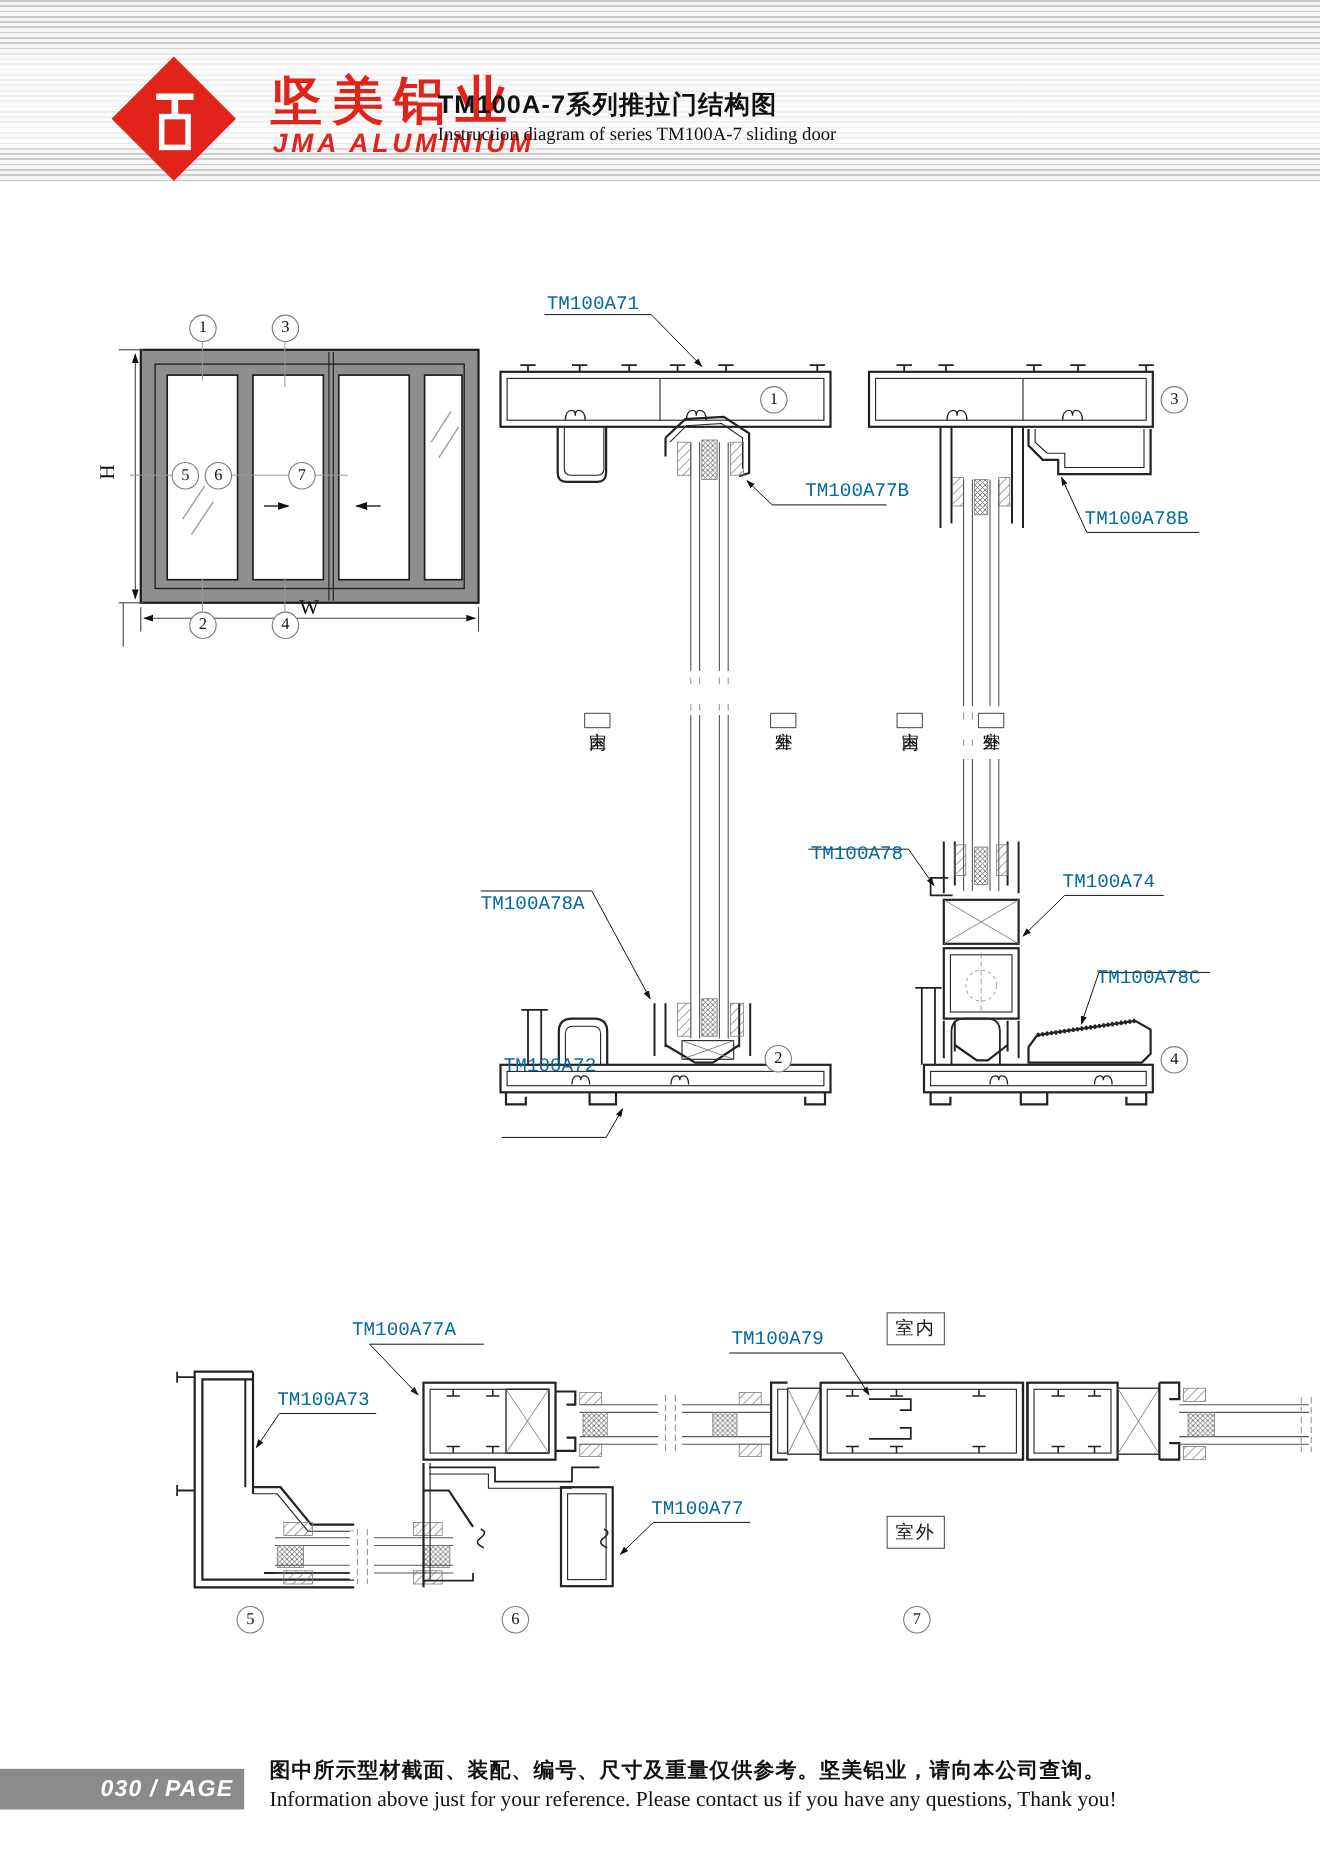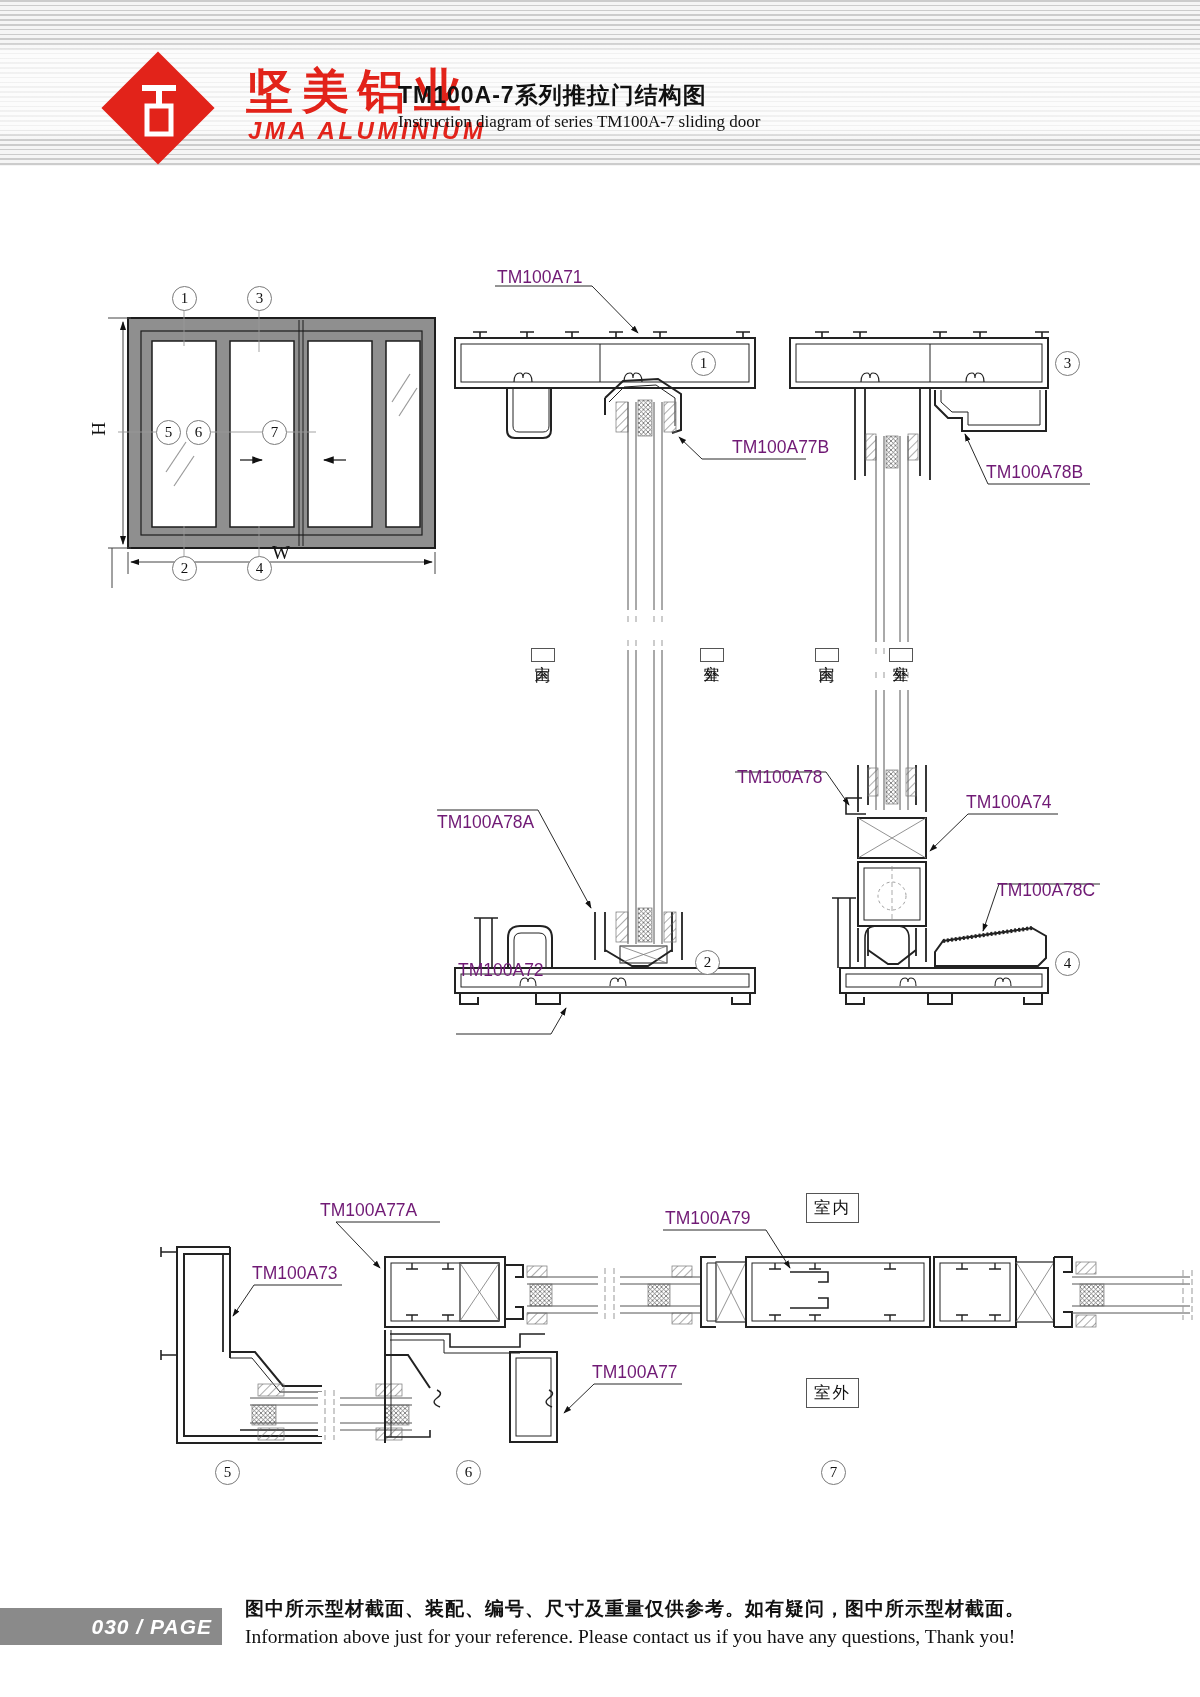--- a/index.html
+++ b/index.html
@@ -14,21 +14,21 @@
   .diamond{position:absolute;left:18px;top:16px;width:80px;height:80px;background:#e2231a;transform:rotate(45deg);}
   .logo-glyph{position:absolute;left:34px;top:28px;}
   .brand-cn{position:absolute;left:246px;top:60px;font-size:47px;font-weight:bold;color:#e2231a;letter-spacing:9px;white-space:nowrap;}
   .brand-en{position:absolute;left:248px;top:117px;font-size:24px;font-weight:bold;font-style:italic;color:#e2231a;letter-spacing:3.5px;white-space:nowrap;}
   .title-cn{position:absolute;left:398px;top:80px;font-size:23px;font-weight:bold;color:#111;letter-spacing:1px;white-space:nowrap;}
   .title-en{position:absolute;left:398px;top:112px;font-size:17px;color:#111;font-family:"Liberation Serif",serif;white-space:nowrap;}
 
   
   .draw{position:absolute;left:0;top:0;width:1200px;height:1697px;}
   svg{position:absolute;left:0;top:0;}
-  .plabel{position:absolute;font-family:Liberation Sans, sans-serif;font-size:17.5px;color:#701a75;white-space:nowrap;}
+  .plabel{position:absolute;font-family:Liberation Mono, monospace;font-size:17.5px;color:#0369a1;white-space:nowrap;}
   .co{position:absolute;width:23px;height:23px;border:1px solid #7a7a7a;border-radius:50%;background:#fff;
       font-family:"Liberation Serif",serif;font-size:15px;color:#111;text-align:center;line-height:22px;}
   .vbox{position:absolute;border:1px solid #555;background:#fff;writing-mode:vertical-rl;text-orientation:upright;
       font-family:"Liberation Serif",serif;font-size:15.5px;color:#111;padding:4px 3px;letter-spacing:2px;line-height:1;}
   .hbox{position:absolute;border:1px solid #555;background:#fff;font-family:"Liberation Serif",serif;
       font-size:16.5px;color:#111;padding:3px 7px;letter-spacing:2px;white-space:nowrap;}
   .dimH{position:absolute;left:92px;top:418px;font-family:"Liberation Serif",serif;font-size:19px;color:#111;transform:rotate(-90deg);}
   .dimW{position:absolute;left:272px;top:542px;font-family:"Liberation Serif",serif;font-size:19px;color:#111;}
 
   
@@ -425,14 +425,14 @@
   <span class="co" style="left:215px;top:1460px">5</span>
   <span class="co" style="left:456px;top:1460px">6</span>
   <span class="co" style="left:821px;top:1460px">7</span>
 </div>
 
 <div class="page-block">
   <span>030</span>
   <span>/</span>
   <span>PAGE</span>
 </div>
-<div class="note-cn">图中所示型材截面、装配、编号、尺寸及重量仅供参考。如有疑问，图中所示型材截面。</div>
+<div class="note-cn">图中所示型材截面、装配、编号、尺寸及重量仅供参考。坚美铝业，请向本公司查询。</div>
 <div class="note-en">Information above just for your reference. Please contact us if you have any questions, Thank you!</div>
 
 </body></html>

